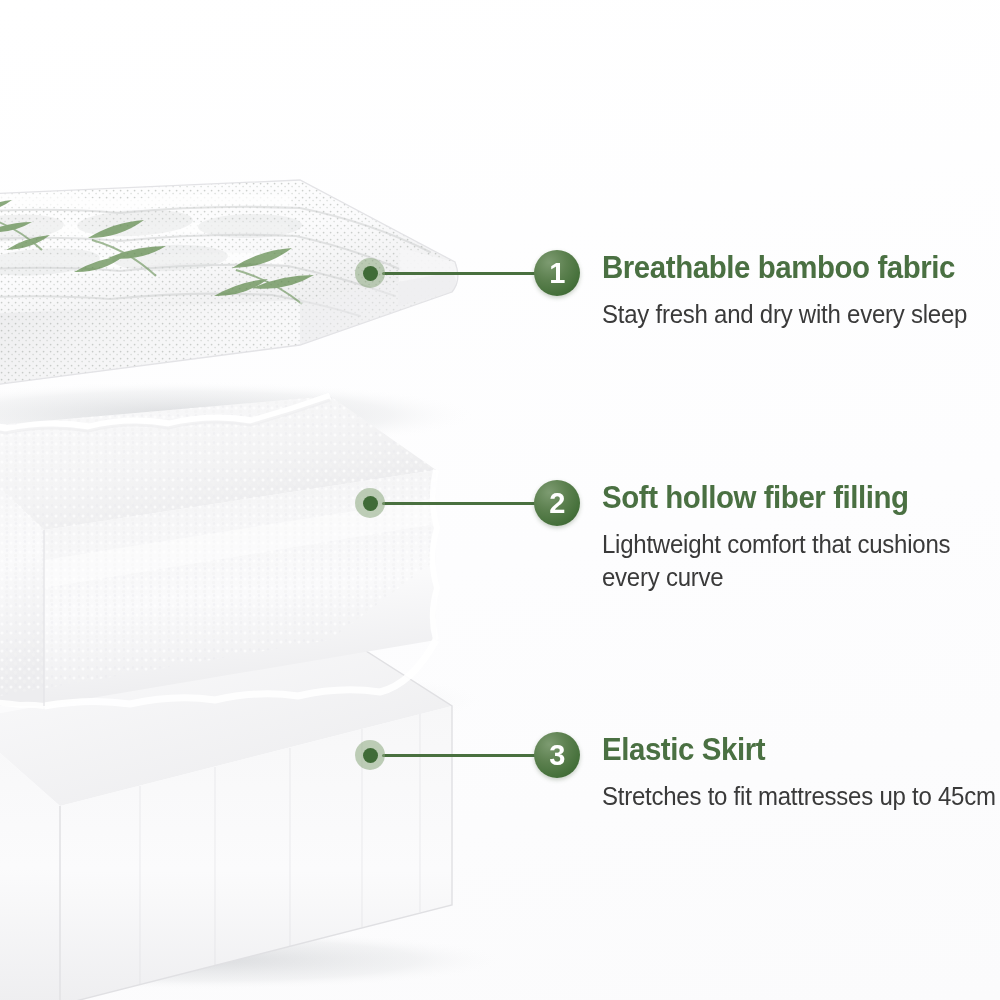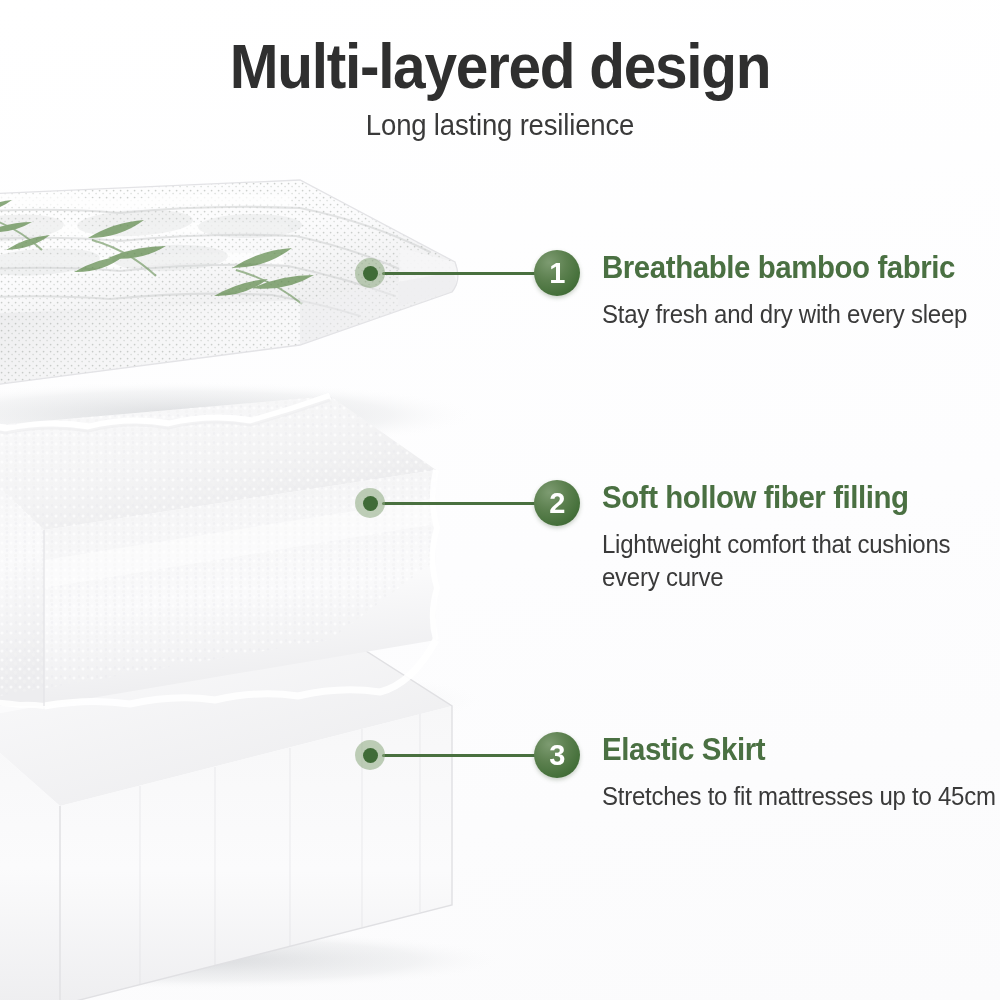--- a/index.html
+++ b/index.html
@@ -132,24 +132,20 @@
     color: #3a3a3a;
     transform: scaleX(0.96);
     transform-origin: 0 50%;
   }
 </style>
 </head>
 <body>
 
 <div id="page">
 
-  <div class="header">
-    <h1 class="title">Multi-layered design</h1>
-    <p class="subtitle">Long lasting resilience</p>
-  </div>
 
   <div class="product">
     <svg width="560" height="1000" viewBox="0 0 560 1000" xmlns="http://www.w3.org/2000/svg">
       <defs>
 
         <pattern id="stipple" width="7" height="7" patternUnits="userSpaceOnUse">
           <rect width="7" height="7" fill="none"></rect>
           <circle cx="1.6" cy="1.6" r="0.85" fill="#9aa09a" opacity="0.55"></circle>
           <circle cx="5.1" cy="4.6" r="0.8" fill="#a5aba5" opacity="0.45"></circle>
         </pattern>

